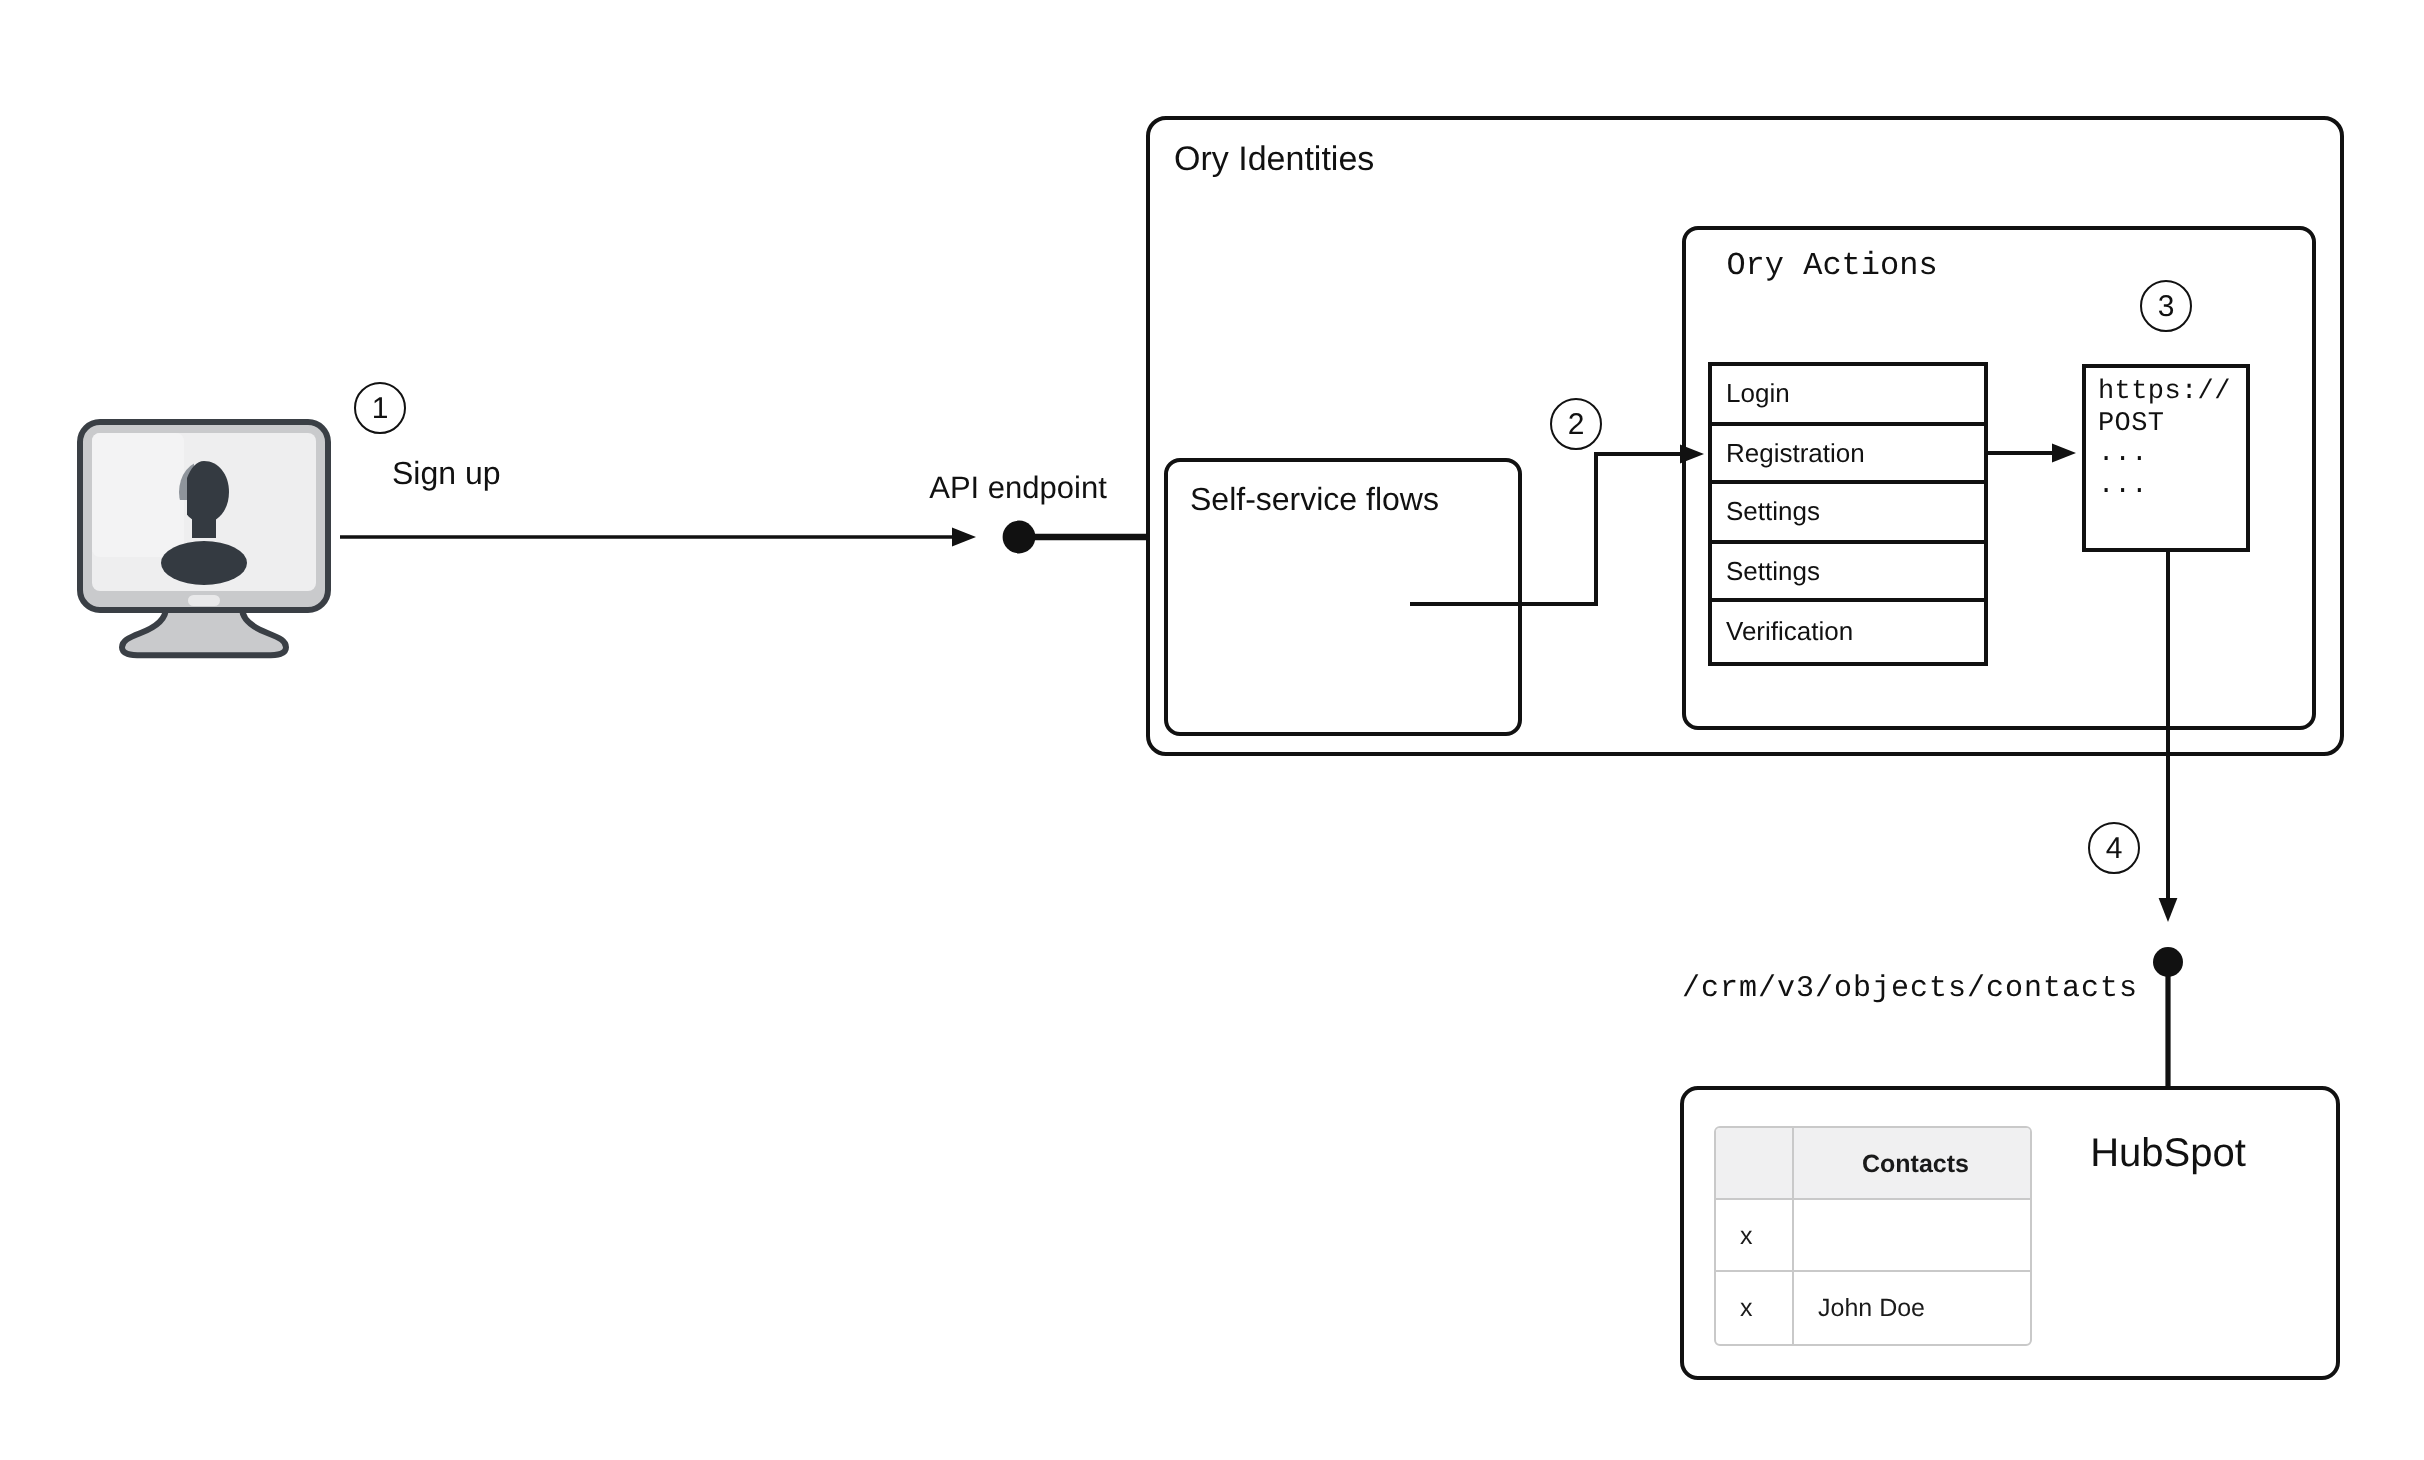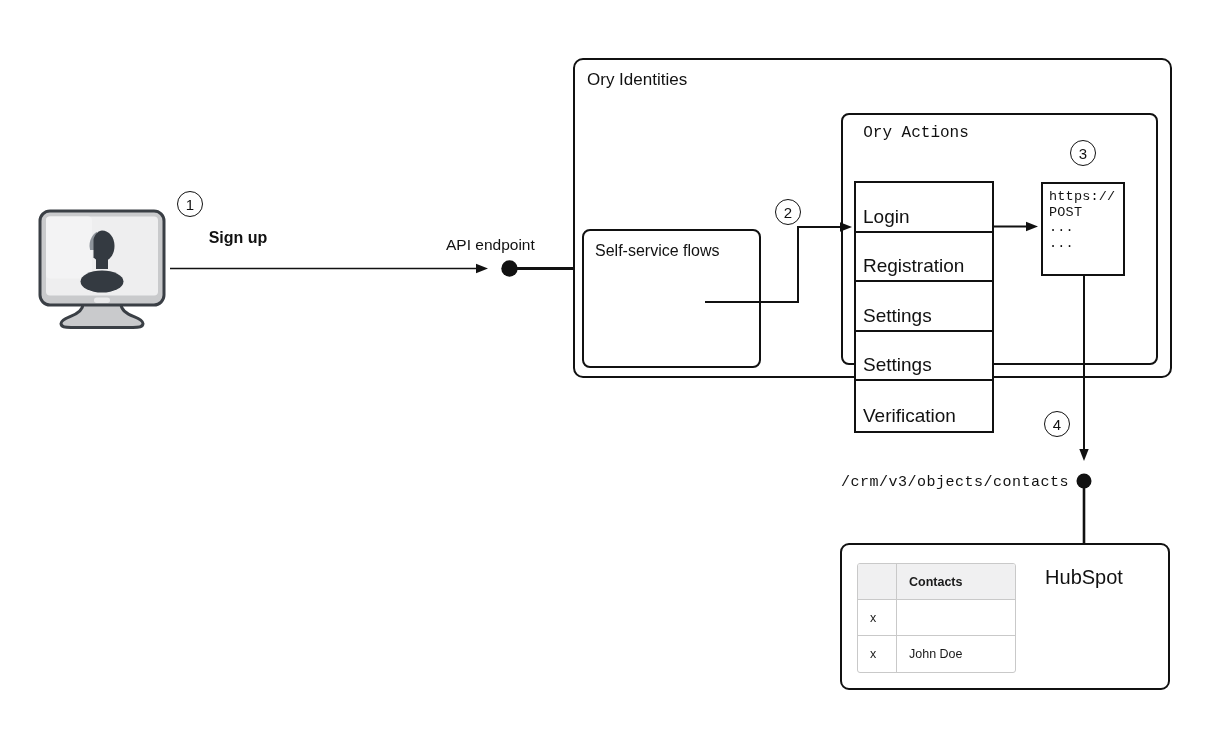--- a/index.html
+++ b/index.html
@@ -18,39 +18,39 @@
     display:flex; align-items:center; justify-content:center;
     font-size:15px; z-index:5;
   }
   
   .flow-table {
     position:absolute; left:854px; top:181px; width:140px;
     border:2px solid #111111; box-sizing:border-box; background:#ffffff; z-index:2;
   }
   .flow-row {
     height:29.5px; box-sizing:border-box; border-bottom:2px solid #111111;
-    display:flex; align-items:center; padding-left:7px; font-size:19px;margin-top:20px;
+    display:flex; align-items:center; padding-left:7px; font-size:13px;
   }
   .flow-row:last-child { border-bottom:none; }
   
   .code-box {
     position:absolute; left:1041px; top:182px; width:84px; height:94px;
     box-sizing:border-box; border:2.5px solid #111111; background:#ffffff;
     font-family:"Liberation Mono", monospace; font-size:13.5px; line-height:15.5px;
     letter-spacing:0.2px; padding:5px 0 0 6px; z-index:2;
   }
   
   .hs-table {
     position:absolute; left:857px; top:563px; width:159px;
     box-sizing:border-box; border:1.5px solid #c9c9c9; border-radius:3px;
     background:#ffffff; font-size:12.5px; color:#1a1a1a; overflow:hidden; z-index:2;
   }
   .hs-row { display:flex; height:36px; box-sizing:border-box; border-bottom:1.5px solid #c9c9c9; }
   .hs-row:last-child { border-bottom:none; }
-  .hs-row.header { background:#f0f0f1; font-weight:bold; }
+  .hs-row.header { background:#f0f0f1; font-weight:bold;gap:22px; }
   .hs-cell-mark {
     width:39px; box-sizing:border-box; border-right:1.5px solid #c9c9c9;
     display:flex; align-items:center; padding-left:12px; flex:none;
   }
   .hs-cell-name { flex:1; display:flex; align-items:center; padding-left:12px; }
   svg.connectors { position:absolute; left:0; top:0; z-index:3; pointer-events:none; }
   svg.terminal { position:absolute; left:36px; top:205px; z-index:2; }
 </style>
 </head>
 <body>
@@ -64,25 +64,25 @@
   <div class="box" style="left:841px; top:113px; width:317px; height:252px; border-radius:8px;"></div>
 
   <div class="box" style="left:840px; top:543px; width:330px; height:147px; border-width:2.75px; border-radius:9px;"></div>
 
   <div class="label" style="left:587px; top:70px; font-size:17px;">Ory Identities</div>
 
   <div class="label" style="left:595px; top:242px; font-size:16px;">Self-service flows</div>
 
   <div class="label" style="left:846px; top:124px; width:140px; text-align:center; font-size:16px;font-family:Liberation Mono, monospace;">Ory Actions</div>
 
-  <div class="label" style="left:196px; top:229px; width:84px; text-align:center; font-size:16px;font-weight:bold;">Sign up</div>
+  <div class="label" style="left:196px; top:229px; width:84px; text-align:left; font-size:16px;">Sign up</div>
 
-  <div class="label" style="left:446px; top:236px; width:126px; font-size:15.5px;">API endpoint</div>
+  <div class="label" style="left:446px; top:236px; width:126px; text-align:center; font-size:15.5px;">API endpoint</div>
 
-  <div class="label" style="left:841px; top:474px; font-family:'Liberation Mono',monospace; font-size:15px; letter-spacing:0.5px;">/crm/v3/objects/contacts</div>
+  <div class="label" style="left:841px; top:486px; font-family:'Liberation Mono',monospace; font-size:15px; letter-spacing:0.5px;">/crm/v3/objects/contacts</div>
 
   <div class="label" style="left:1034px; top:566px; width:100px; text-align:center; font-size:20px;">HubSpot</div>
 
   <div class="badge" style="left:177px; top:191px;">
     <span>1</span>
   </div>
   <div class="badge" style="left:775px; top:199px;">
     <span>2</span>
   </div>
   <div class="badge" style="left:1070px; top:140px;">

